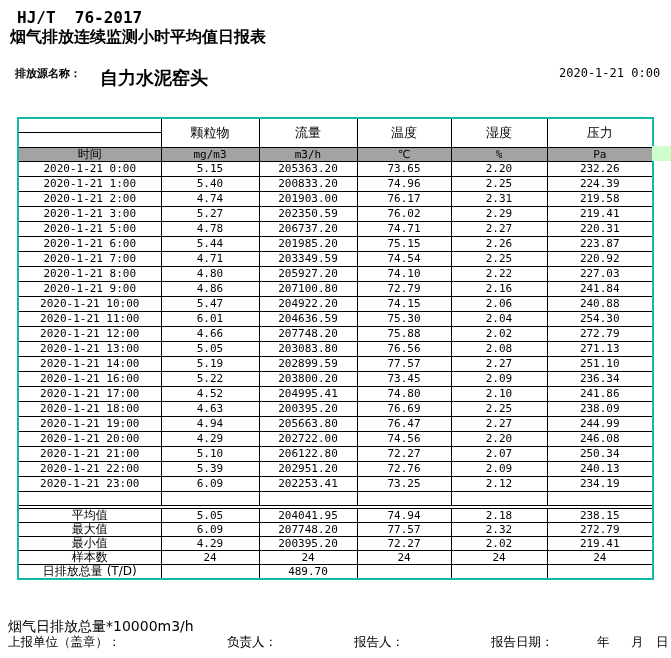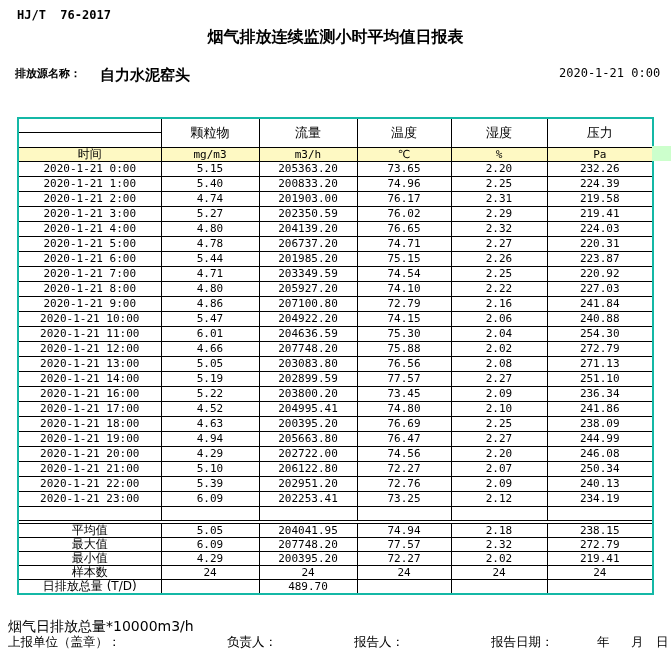--- a/index.html
+++ b/index.html
@@ -9,29 +9,29 @@
     width: 671px;
     height: 658px;
     background: #ffffff;
     font-family: "DejaVu Sans", sans-serif;
     color: #000;
     overflow: hidden;
   }
   .doc-code {
     position: absolute; left: 17px; top: 8px;
     font-family: "DejaVu Sans Mono", "DejaVu Sans", monospace;
-    font-weight: bold; font-size: 12px; white-space: pre;
+    font-weight: bold; font-size: 16px; white-space: pre;
   }
   .title {
     position: absolute; left: 0; top: 27px; width: 100%;
-    text-align: center; font-weight: bold; font-size: 16px;
+    text-align: left; font-weight: bold; font-size: 16px; padding-left: 10px;
   }
   .meta { position: absolute; left: 0; top: 66px; width: 100%; height: 16px; }
   .source-label { position: absolute; left: 15px; font-weight: bold; font-size: 11px; }
-  .source-name  { position: absolute; left: 100px; font-weight: bold; font-size: 15px; }
+  .source-name  { position: absolute; left: 100px; font-weight: bold; font-size: 18px; }
   .report-date  {
     position: absolute; left: 559px; font-size: 12px;
     font-family: "DejaVu Sans Mono", "DejaVu Sans", monospace;
   }
 
   table.report {
     position: absolute; left: 17px; top: 117px;
     width: 635px;
     border-collapse: collapse;
     table-layout: fixed;
@@ -46,21 +46,21 @@
     overflow: hidden;
     font-weight: normal;
   }
   tr.col-header-row th { height: 28px; font-size: 13px; font-family: "DejaVu Sans", sans-serif; }
   th.split-cell { padding: 0; }
   th.split-cell .half { height: 14px; }
   th.split-cell .half.top { border-bottom: 1px solid #000; }
 
   tr.unit-row td {
     height: 13px; line-height: 13px; font-size: 11px;
-    background: #fef9c3;
+    background: #a3a3a3;
     font-family: "DejaVu Sans Mono", "DejaVu Sans", monospace;
   }
   tr.unit-row td.time-head { font-family: "DejaVu Sans", sans-serif; font-size: 12px; }
 
   tr.data-row td, tr.empty-row td, tr.summary-row td {
     height: 14px; line-height: 14px; font-size: 11px;
     font-family: "DejaVu Sans Mono", "DejaVu Sans", monospace;
   }
   tr.summary-row td { height: 13px; line-height: 13px; }
   tr.summary-row td.sum-label { font-family: "DejaVu Sans", sans-serif; font-size: 12px; }
@@ -156,28 +156,20 @@
         </tr>
         <tr class="data-row">
           <td class="time-cell">2020-1-21  3:00</td>
           <td>5.27</td>
           <td>202350.59</td>
           <td>76.02</td>
           <td>2.29</td>
           <td>219.41</td>
         </tr>
         <tr class="data-row">
-          <td class="time-cell">2020-1-21  4:00</td>
-          <td>4.80</td>
-          <td>204139.20</td>
-          <td>76.65</td>
-          <td>2.32</td>
-          <td>224.03</td>
-        </tr>
-        <tr class="data-row">
           <td class="time-cell">2020-1-21  5:00</td>
           <td>4.78</td>
           <td>206737.20</td>
           <td>74.71</td>
           <td>2.27</td>
           <td>220.31</td>
         </tr>
         <tr class="data-row">
           <td class="time-cell">2020-1-21  6:00</td>
           <td>5.44</td>

